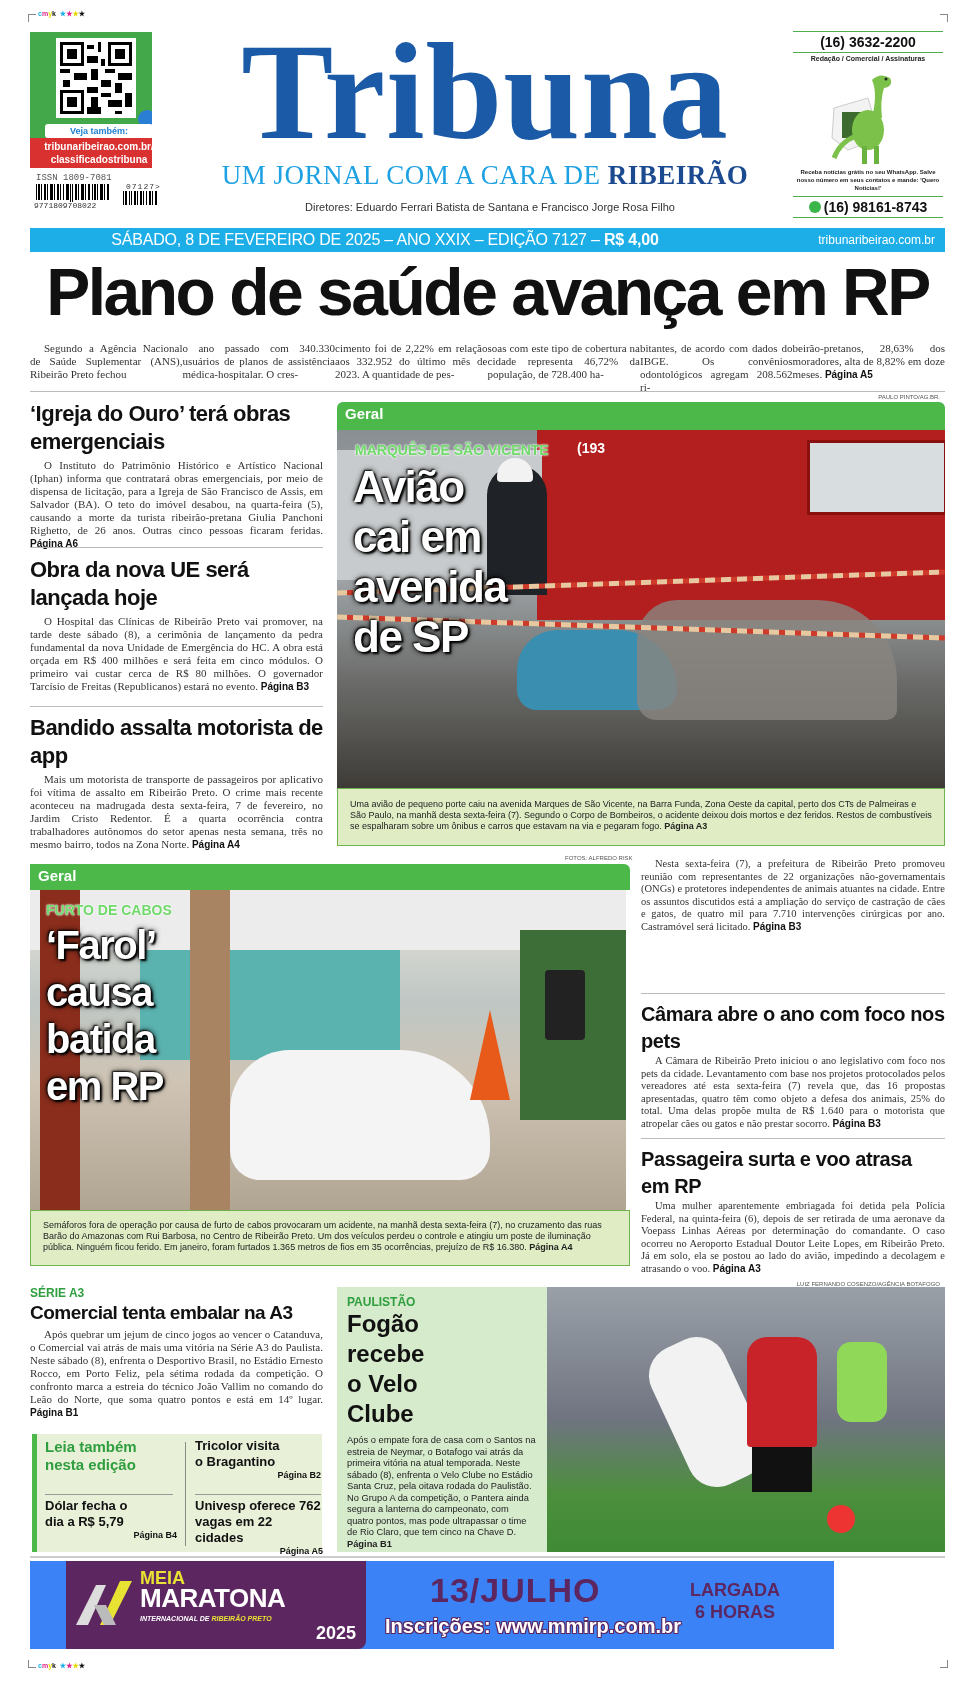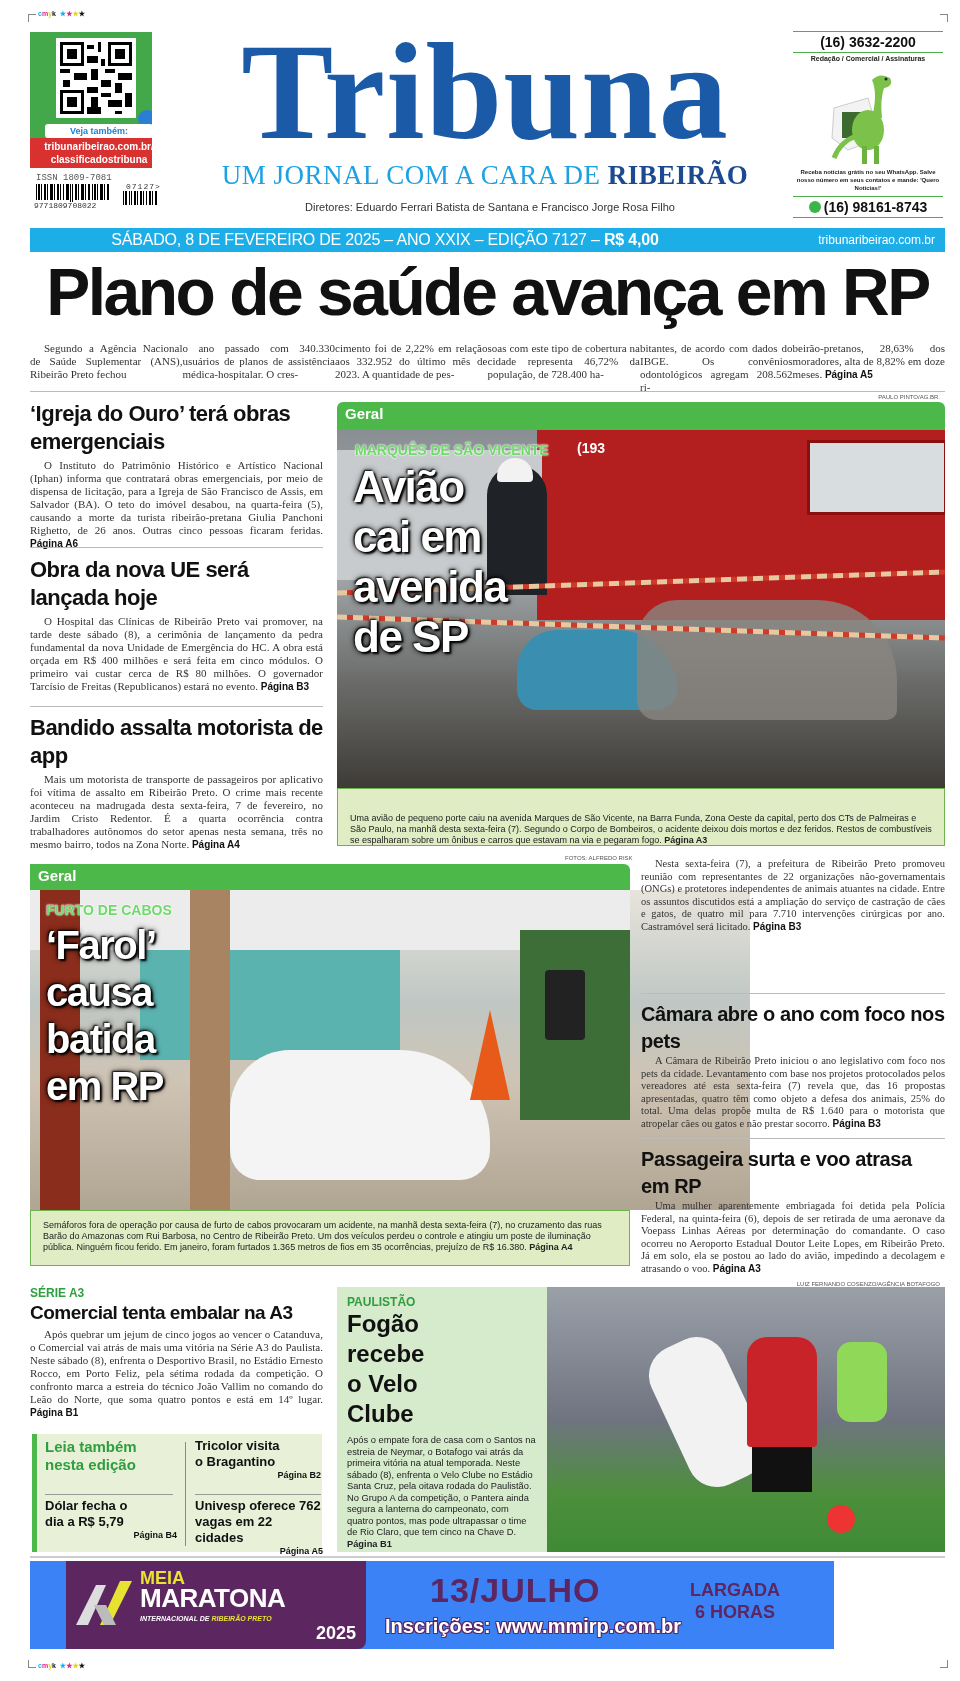--- a/index.html
+++ b/index.html
@@ -47,21 +47,21 @@
 
 .story h2{font-family:"Liberation Sans",sans-serif;font-weight:bold;font-size:22px;line-height:28px;color:#111;letter-spacing:-.5px}
 .story p{font-size:11px;line-height:13px;text-align:justify;text-indent:14px;color:#333;margin-top:3px}
 .pg{font-family:"Liberation Sans",sans-serif;font-weight:bold;font-size:10px;color:#111}
 
 .panel{background:#4cb849}
 .panel .cat{color:#fff;font-family:"Liberation Sans",sans-serif;font-weight:bold;font-size:15px;padding:3px 8px}
 .photo{position:absolute;overflow:hidden}
 .kicker{font-family:"Liberation Sans",sans-serif;font-weight:bold;font-size:14px;color:#6fd96a;text-shadow:0 0 2px #fff,0 0 2px #fff}
 .bigover{font-family:"Liberation Sans",sans-serif;font-weight:bold;color:#fff;letter-spacing:-1.5px;text-shadow:2px 2px 2px #000,-1px -1px 2px #000,0 0 6px #000}
-.caption{background:#dfecc4;border:1px solid #6fb34f;font-family:"Liberation Sans",sans-serif;font-size:9px;line-height:11px;color:#222;padding:24px 12px}
+.caption{background:#dfecc4;border:1px solid #6fb34f;font-family:"Liberation Sans",sans-serif;font-size:9px;line-height:11px;color:#222;padding:10px 12px}
 
 .rstory h2{font-family:"Liberation Sans",sans-serif;font-weight:bold;font-size:20px;line-height:27px;color:#111;letter-spacing:-.4px}
 .rstory p{font-size:10.5px;line-height:12.5px;text-align:justify;text-indent:14px;color:#333}
 
 .green-kicker{font-family:"Liberation Sans",sans-serif;font-weight:bold;font-size:12px;color:#2e9e3e}
 .leia{background:#e8f0d8;border-left:5px solid #4cb849}
 .leia .t{font-family:"Liberation Sans",sans-serif;font-weight:bold;font-size:15px;line-height:18px;color:#2e9e3e}
 .leia .i{font-family:"Liberation Sans",sans-serif;font-weight:bold;font-size:13px;line-height:16px;color:#111}
 .leia .p{font-family:"Liberation Sans",sans-serif;font-weight:bold;font-size:9px;color:#111;text-align:right}
 .pbox{background:#d6eacc}
@@ -244,21 +244,21 @@
     <div>avenida</div>
     <div>de SP</div>
   </div>
 </div>
 <div class="abs caption" style="left:337px;top:788px;width:608px;height:58px"><span>Uma avião de pequeno porte caiu na avenida Marques de São Vicente, na Barra Funda, Zona Oeste da capital, perto dos CTs de Palmeiras e São Paulo, na manhã desta sexta-feira (7). Segundo o Corpo de Bombeiros, o acidente deixou dois mortos e dez feridos. Restos de combustíveis se espalharam sobre um ônibus e carros que estavam na via e pegaram fogo. </span><b>Página A3</b></div>
 <div class="abs credit" style="left:565px;top:855px">FOTOS: ALFREDO RISK</div>
 
 <div class="abs panel" style="left:30px;top:864px;width:600px;height:26px;border-radius:0 6px 0 0">
   <div class="cat">Geral</div>
 </div>
-<div class="photo" style="left:30px;top:890px;width:720px;height:320px;background:linear-gradient(180deg,#e8e4dc 0%,#bfc7c4 35%,#cfc4b4 60%,#b0a492 100%)">
+<div class="photo" style="left:30px;top:890px;width:596px;height:320px;background:linear-gradient(180deg,#e8e4dc 0%,#bfc7c4 35%,#cfc4b4 60%,#b0a492 100%)">
   <div class="abs" style="left:0;top:0;width:600px;height:60px;background:#ececec"></div>
   <div class="abs" style="left:110px;top:60px;width:260px;height:110px;background:#5bb3b0"></div>
   <div class="abs" style="left:10px;top:0;width:40px;height:320px;background:#8a2d1c"></div>
   <div class="abs" style="left:200px;top:160px;width:260px;height:130px;background:#f4f4f4;border-radius:60px 90px 30px 30px"></div>
   <div class="abs" style="left:160px;top:0;width:40px;height:320px;background:#a88463"></div>
   <div class="abs" style="left:440px;top:120px;width:40px;height:90px;background:#e85a1a;clip-path:polygon(50% 0,100% 100%,0 100%)"></div>
   <div class="abs" style="left:490px;top:40px;width:110px;height:190px;background:#3e6e38">
     <div class="abs" style="left:25px;top:40px;width:40px;height:70px;background:#222;border-radius:4px"></div>
   </div>
   <div class="abs kicker" style="left:16px;top:12px">FURTO DE CABOS</div>

